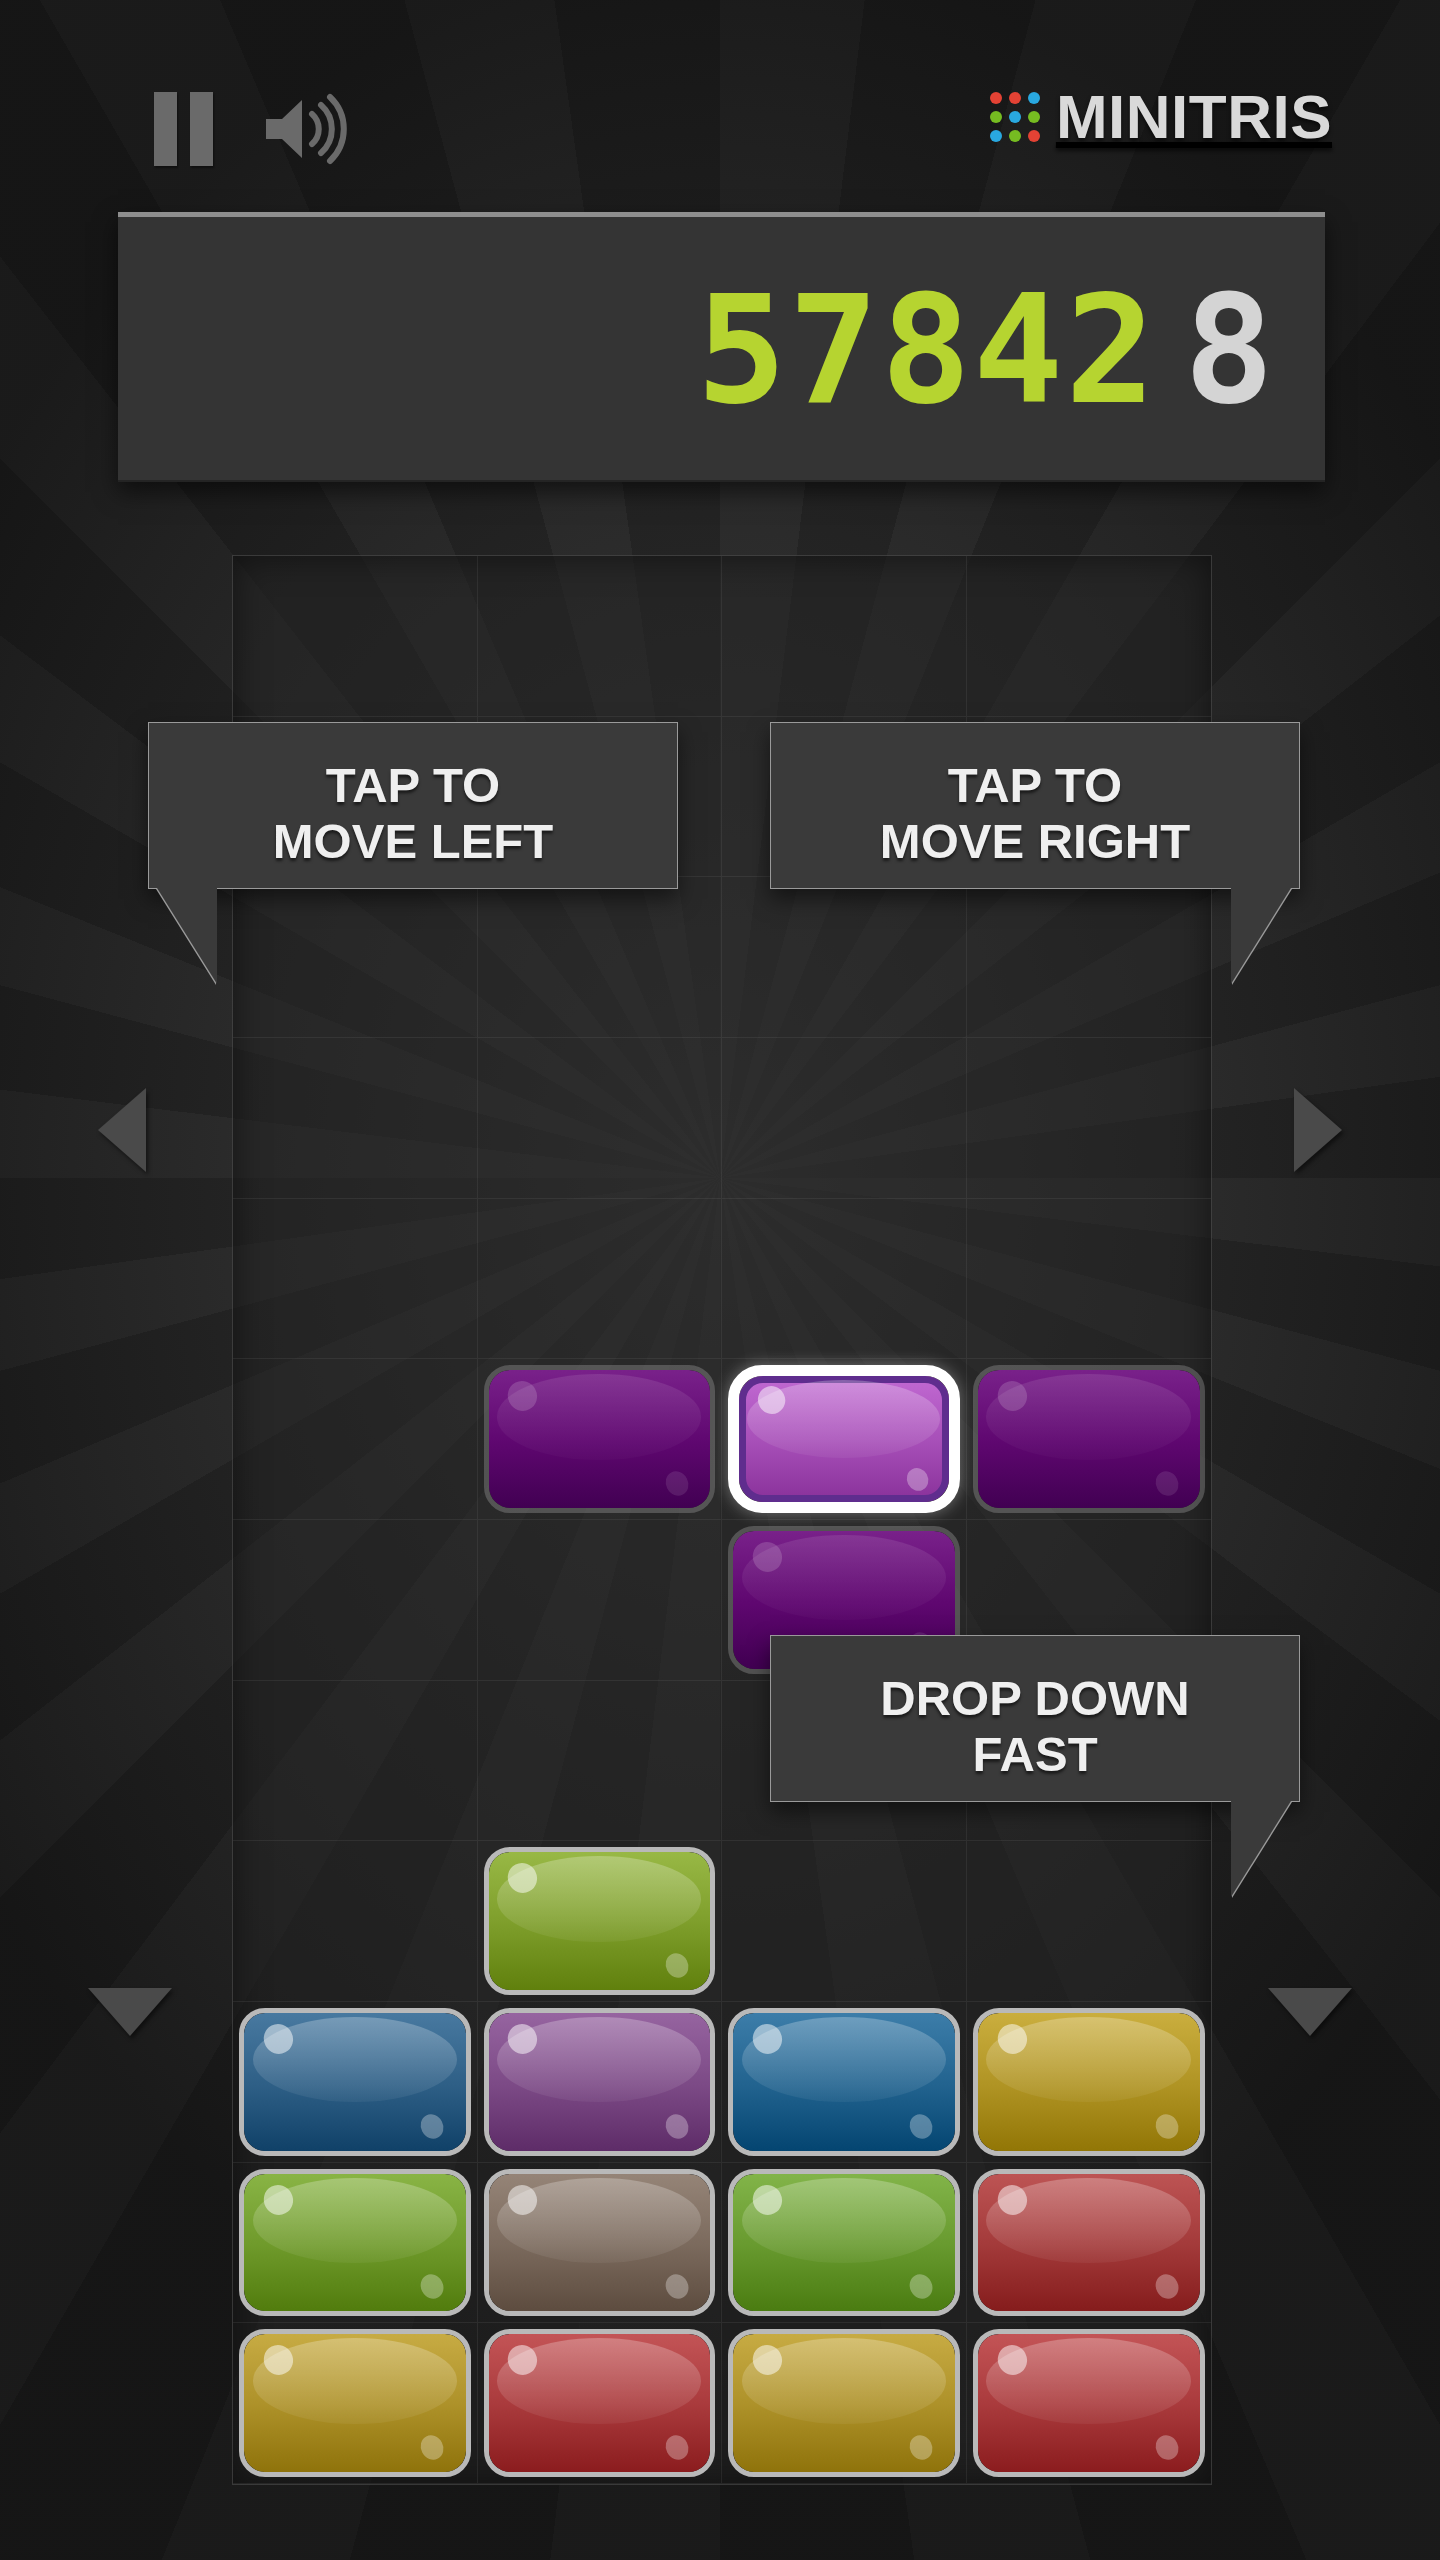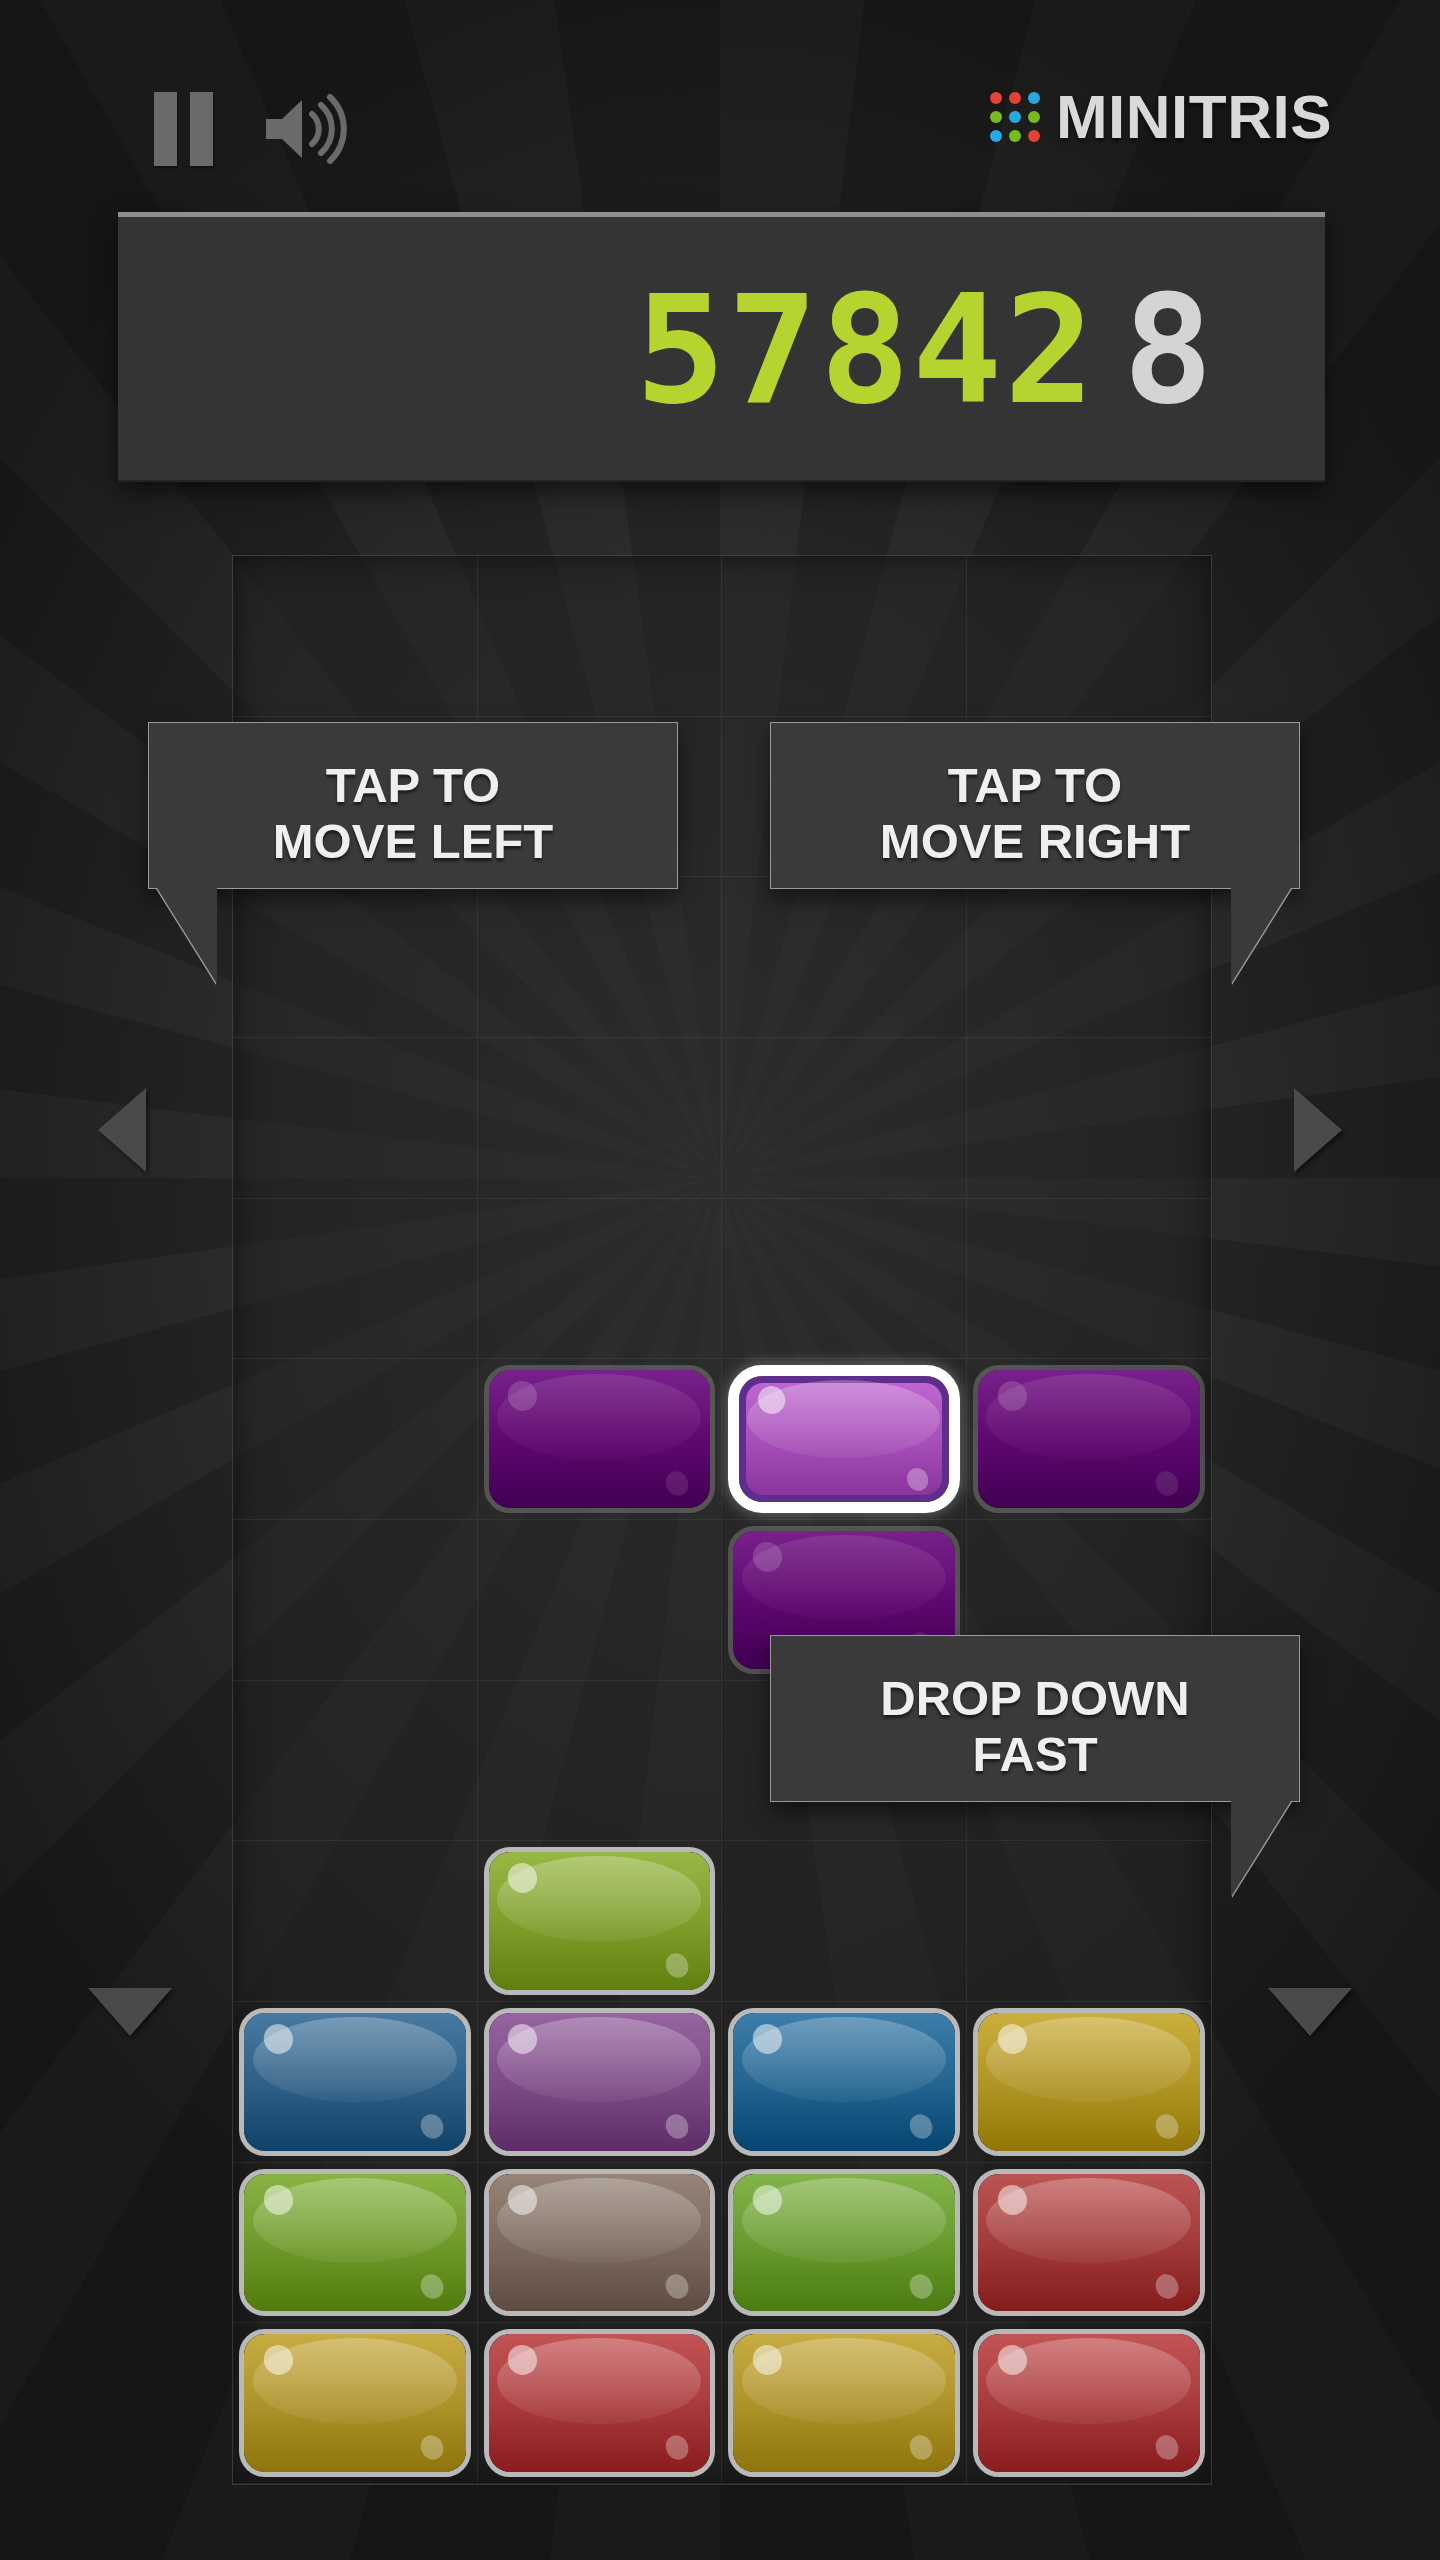--- a/index.html
+++ b/index.html
@@ -66,20 +66,21 @@
   .pause-bar.b2 { left: 42px; }
 
   #sound-btn { left: 262px; top: 92px; width: 92px; height: 74px; }
 
   .brand {
     position: absolute;
     right: 108px; top: 86px;
     display: flex;
     align-items: center;
     gap: 16px;
+    text-decoration: underline;
   }
   .dotgrid {
     display: grid;
     grid-template-columns: repeat(3, 12px);
     grid-template-rows: repeat(3, 12px);
     gap: 7px;
   }
   .dotgrid i { display: block; width: 12px; height: 12px; border-radius: 50%; }
   .brand-name {
     font-size: 62px;
@@ -95,21 +96,21 @@
     position: absolute;
     left: 118px; top: 212px;
     width: 1207px; height: 270px;
     background: #343434;
     border-top: 5px solid #8e8e8e;
     box-shadow: 0 10px 22px rgba(0,0,0,0.55), inset 0 -2px 0 rgba(0,0,0,0.3);
     display: flex;
     align-items: center;
     justify-content: flex-end;
     box-sizing: border-box;
-    padding-right: 110px;
+    padding-right: 49px;
   }
   .score-digits {
     font-family: "DejaVu Sans Mono", monospace;
     font-size: 150px;
     font-weight: bold;
     letter-spacing: 2px;
     line-height: 1;
     display: flex;
     align-items: baseline;
   }

